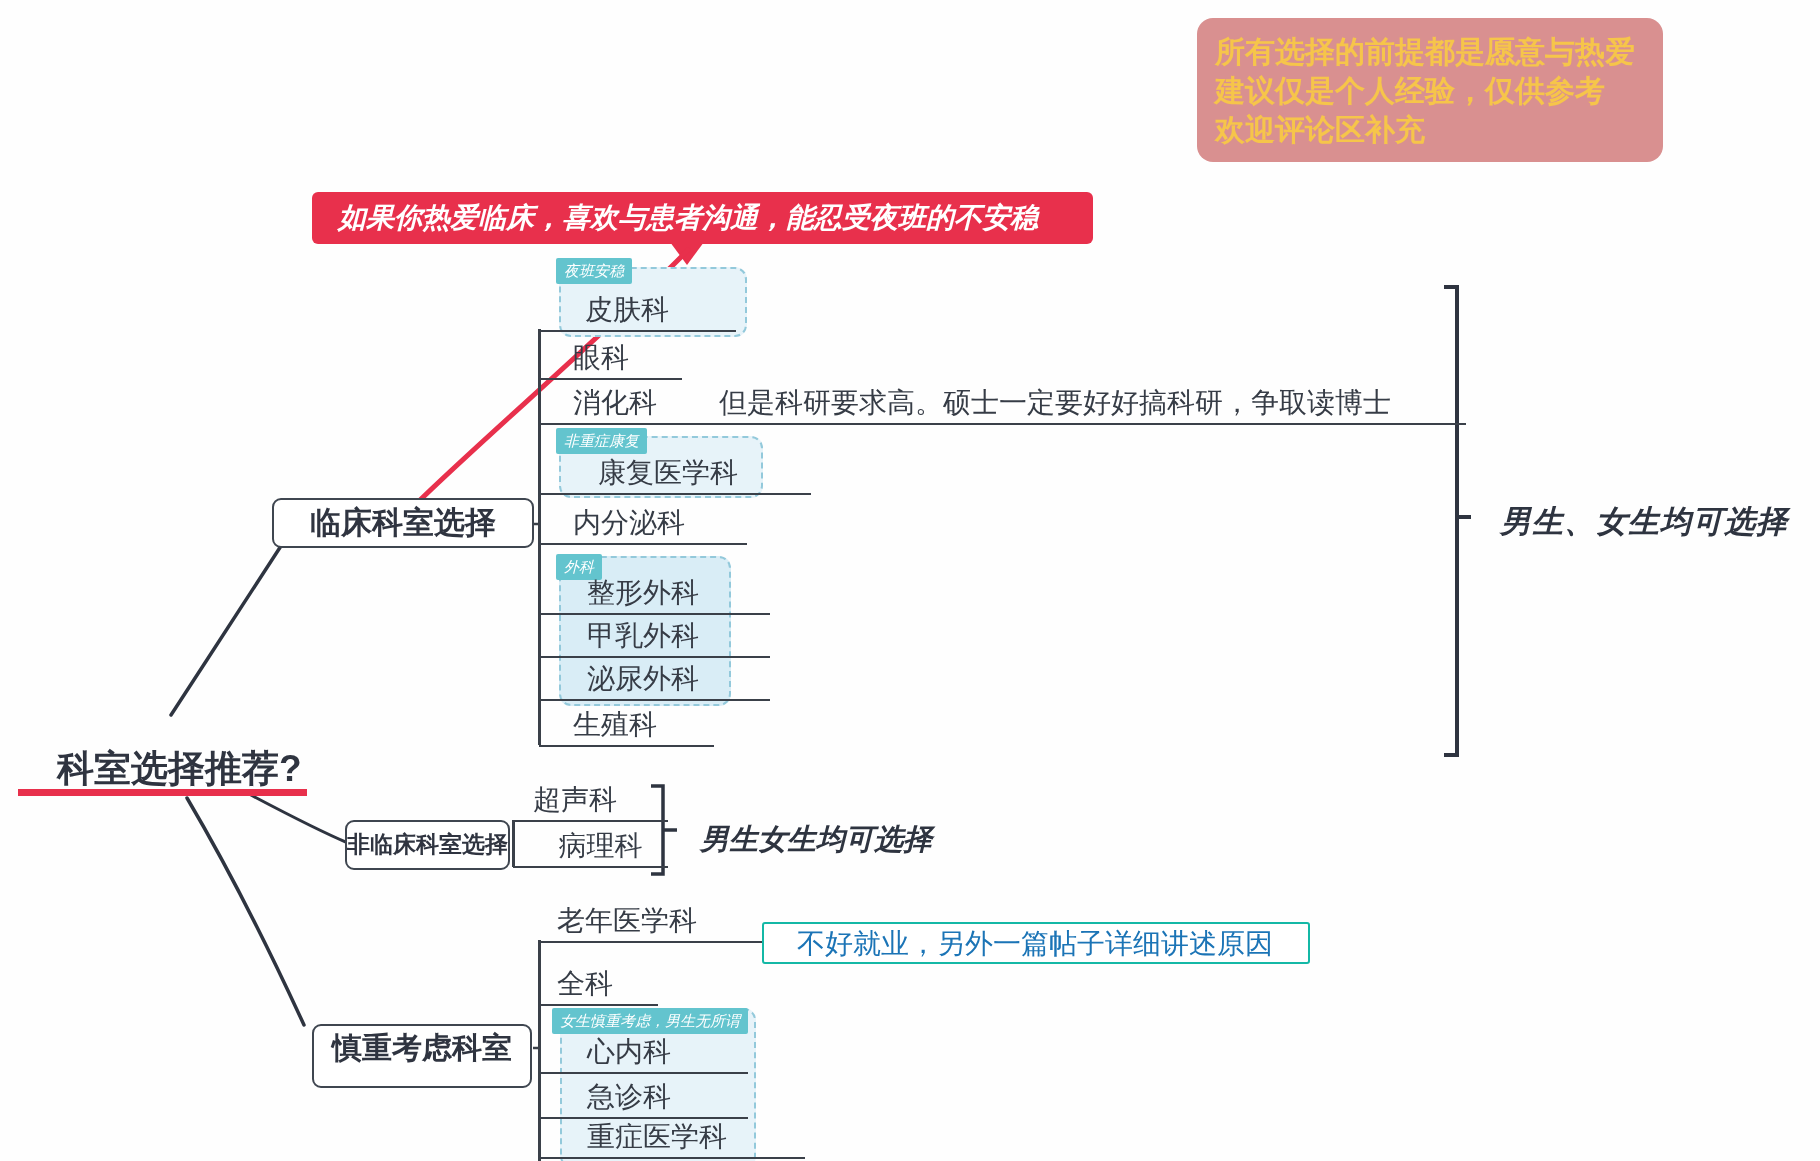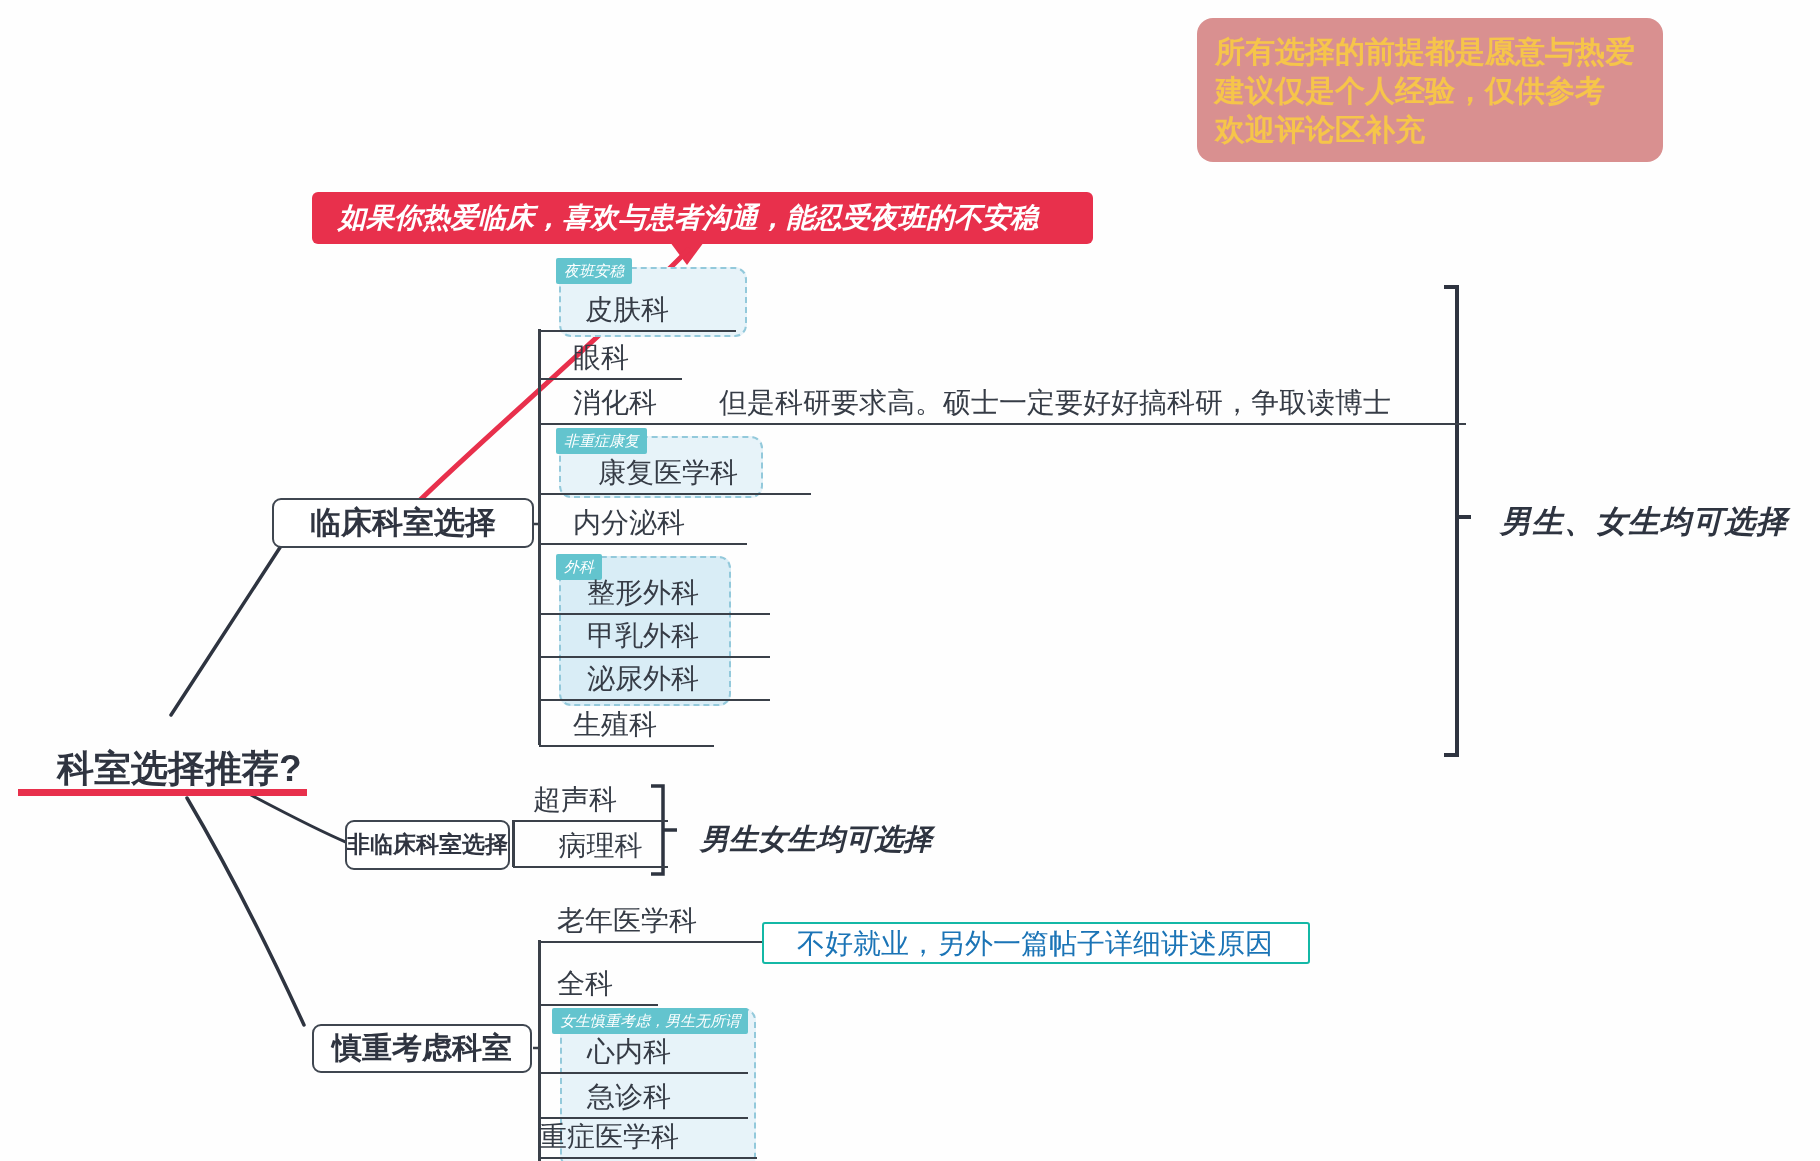--- a/index.html
+++ b/index.html
@@ -28,21 +28,21 @@
   .root-label{left:57px;top:744px;font-size:37px;font-weight:700;white-space:nowrap;}
   .root-underline{left:18px;top:789px;width:289px;height:7px;background:#e8304c;}
 
   
   .node-box{
     background:#ffffff;border:2.5px solid #3f4650;border-radius:9px;box-sizing:border-box;
     text-align:center;font-weight:700;white-space:nowrap;
   }
   .nb-clinical{left:272px;top:498px;width:262px;height:50px;font-size:31px;line-height:45px;}
   .nb-nonclinical{left:345px;top:820px;width:165px;height:50px;font-size:23px;line-height:45px;}
-  .nb-caution{left:312px;top:1024px;width:220px;height:49px;font-size:30px;line-height:43px;}
+  .nb-caution{left:312px;top:1024px;width:220px;height:64px;font-size:30px;line-height:43px;}
 
   
   .dashed-box{border:2px dashed #93c9db;background:#e7f3f9;border-radius:12px;box-sizing:border-box;}
   .db-derm{left:559px;top:267px;width:188px;height:70px;}
   .db-rehab{left:559px;top:436px;width:204px;height:62px;}
   .db-surgery{left:559px;top:556px;width:172px;height:150px;background:#d9edf6;}
   .db-caution{left:560px;top:1008px;width:196px;height:160px;}
 
   
   .tag{
@@ -151,15 +151,15 @@
 
   <div class="abs leaf" style="top:901px;width:206px;padding-left:18px;">老年医学科</div>
   <div class="abs note-box">不好就业，另外一篇帖子详细讲述原因</div>
 
   <div class="abs leaf" style="top:964px;width:101px;padding-left:18px;">全科</div>
 
   <div class="abs dashed-box db-caution"></div>
   <div class="abs tag tag-caution">女生慎重考虑，男生无所谓</div>
   <div class="abs leaf" style="top:1032px;width:161px;padding-left:48px;">心内科</div>
   <div class="abs leaf" style="top:1077px;width:161px;padding-left:48px;">急诊科</div>
-  <div class="abs leaf" style="top:1117px;width:218px;">重症医学科</div>
+  <div class="abs leaf" style="top:1117px;width:218px;padding-left:48px;">重症医学科</div>
 
 </div>
 
 </body></html>

